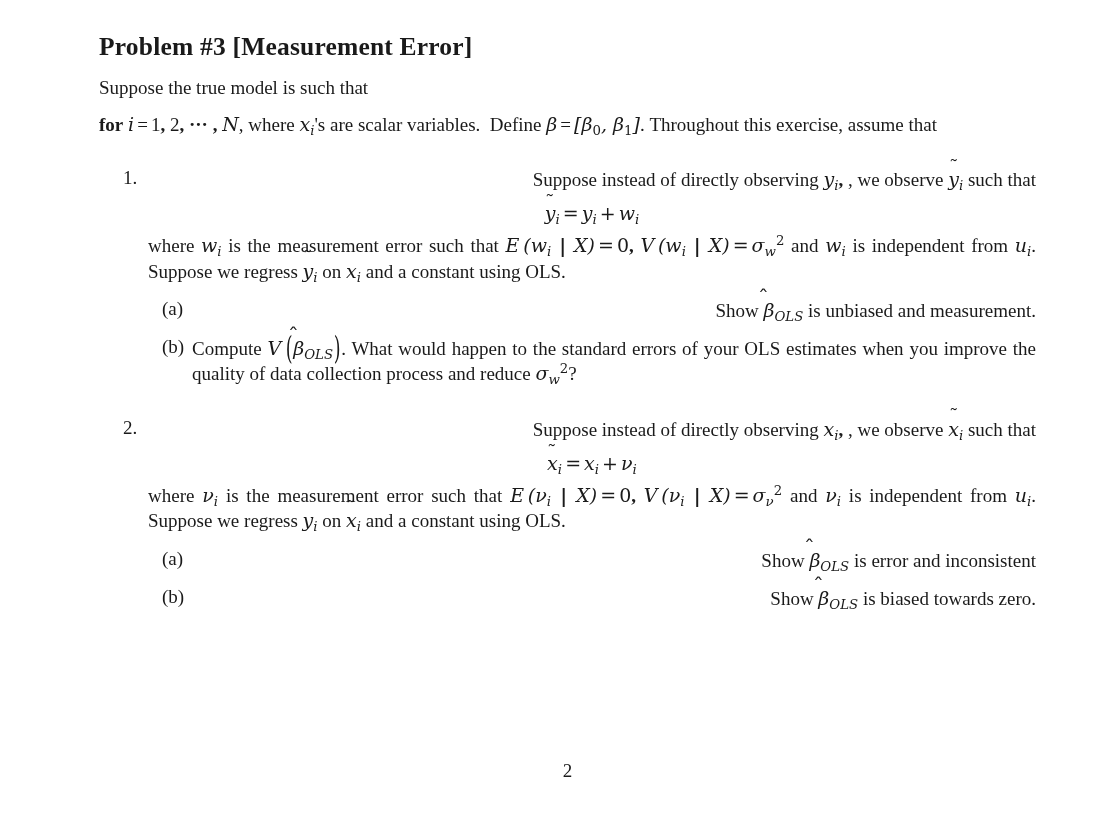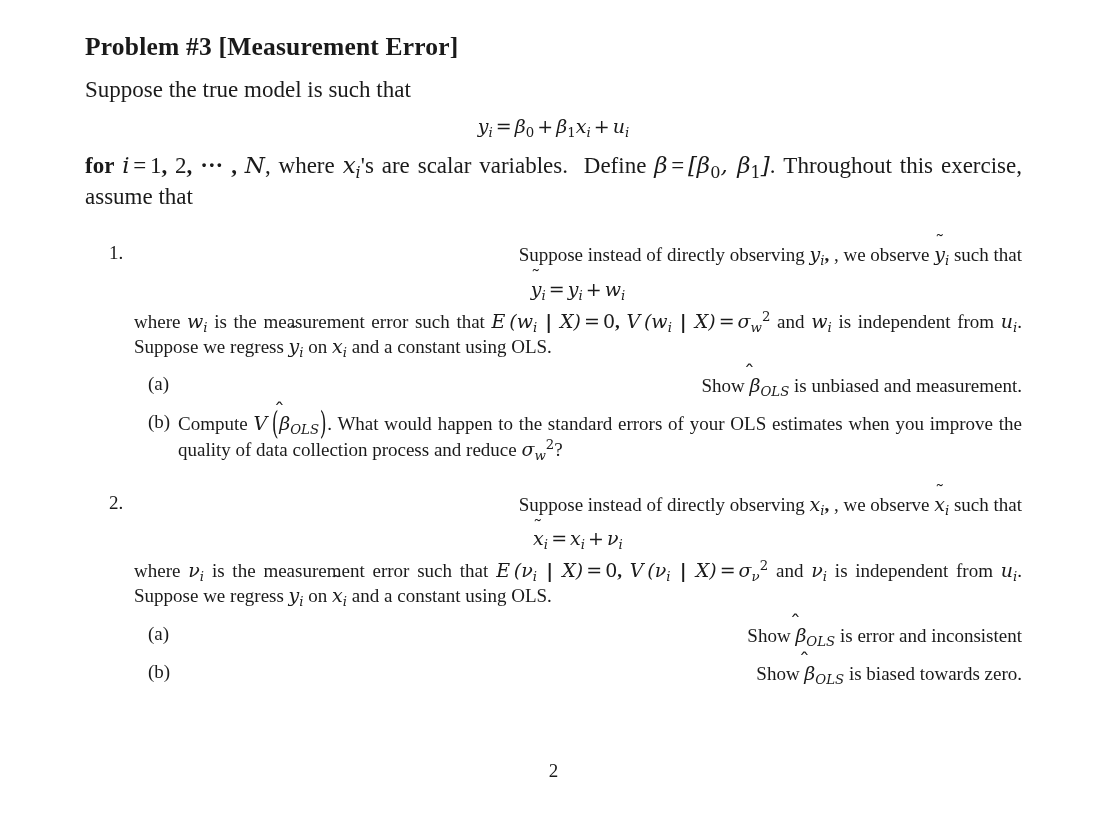--- a/index.html
+++ b/index.html
@@ -10,34 +10,34 @@
   body {
     width: 1103px;
     height: 822px;
     font-family: "Liberation Serif", "DejaVu Serif", serif;
     color: #1a1a1a;
     position: relative;
     overflow: hidden;
   }
   .page {
     position: absolute;
-    left: 85px;
+    left: 99px;
     top: 0;
     width: 937px;
     height: 580px;
   }
   .title {
     font-size: 25.5px;
     font-weight: bold;
     letter-spacing: 0.2px;
     margin: 32px 0 0 0;
     line-height: 1.2;
   }
   .para {
-    font-size: 23px;
+    font-size: 19px;
     line-height: 1.33;
     text-align: justify;
     margin: 12px 0 0 0;
   }
   .para.nojust { text-align: left; }
   .display {
     font-size: 19px;
     text-align: center;
     margin: 10px 0 8px 0;
   }
@@ -146,23 +146,20 @@
 </style>
 </head>
 <body>
 
 <div class="page">
 
   <h1 class="title">Problem #3 [Measurement Error]</h1>
 
   <p class="para nojust">Suppose the true model is such that</p>
 
-  <div class="display">
-    <span class="m"><span class="acc"><span class="base">y</span></span><sub>i</sub><span class="op">=</span><span class="m">β</span><sub class="rm">0</sub><span class="op">+</span><span class="m">β</span><sub class="rm">1</sub>x<sub>i</sub><span class="op">+</span>u<sub>i</sub></span>
-  </div>
 
   <p class="para"><span class="mr">for</span> <span class="m">i</span><span class="op">=</span><span class="num">1</span><span class="mr">,</span> <span class="num">2</span><span class="mr">,</span> <span class="mr">···</span> <span class="mr">,</span> <span class="m">N</span><span>, where</span> <span class="m">x<sub>i</sub></span><span>'s are scalar variables.</span>&nbsp; <span>Define</span> <span class="m">β</span><span class="op">=</span><span class="m">[β<sub class="rm">0</sub>, β<sub class="rm">1</sub>]</span><span>.  Throughout this exercise, assume that</span></p>
 
 
   <ol class="outer">
 
     <li>
       <span class="marker">1.</span>
 
       <div class="litext nojust"><span>Suppose instead of directly observing</span> <span class="m">y<sub>i</sub></span><span class="mr">,</span> <span>, we observe</span> <span class="m"><span class="acc"><span class="base">y</span><span class="tilde">˜</span></span><sub>i</sub></span> <span>such that</span></div>

